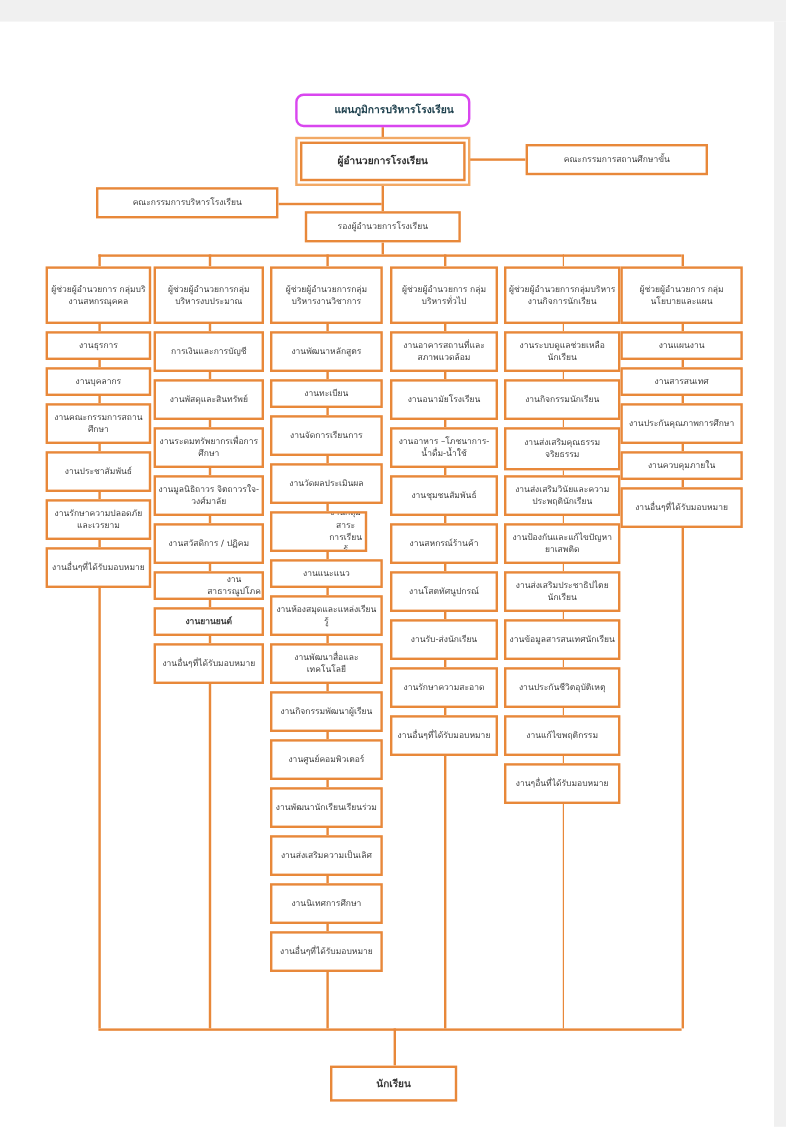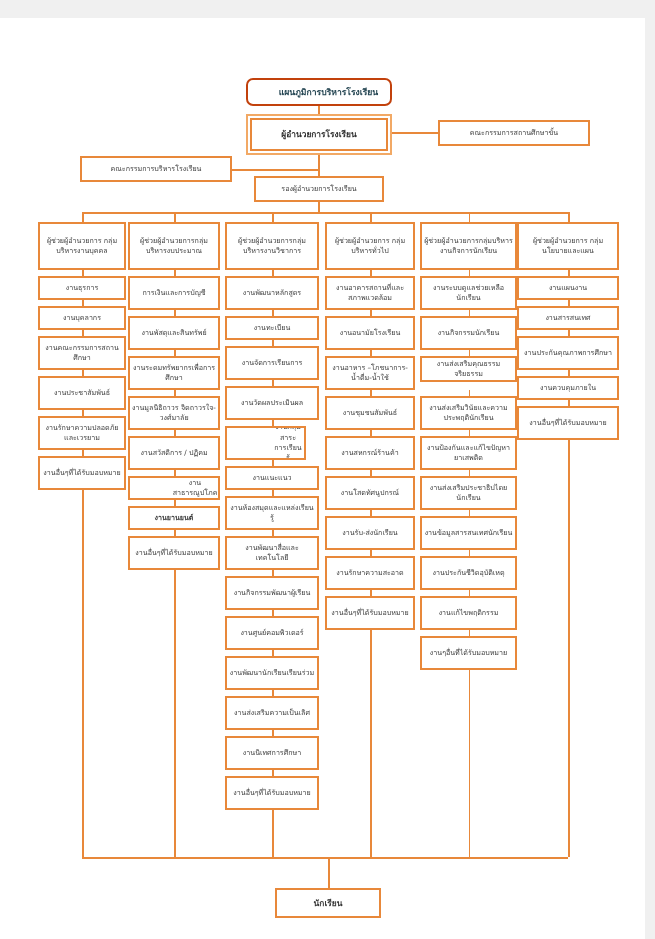--- a/index.html
+++ b/index.html
@@ -21,21 +21,21 @@
     display:flex;align-items:center;justify-content:center;
     text-align:center;
     color:#3a3a3a;
     font-size:7.2px;
     line-height:1.45;
     padding:1px 2px;
     overflow:hidden;
     z-index:3;
   }
   .box.title{
-    border:2px solid #c2410c;
+    border:2px solid #d946ef;
     border-radius:7px;
     font-size:8.6px;
     font-weight:bold;
     color:#20424f;
     z-index:5;
     padding-left:21px;
   }
   .box.director{
     border:2px solid #E8883A;
     box-shadow:0 0 0 2px #ffffff, 0 0 0 4px #F2A965;
@@ -63,21 +63,21 @@
     <div class="box node" style="left: 438px; top: 120px; width: 152px; height: 26px;">คณะกรรมการสถานศึกษาขั้น</div>
     <div class="box node" style="left: 80px; top: 156px; width: 152px; height: 26px;">คณะกรรมการบริหารโรงเรียน</div>
     <div class="box node" style="left: 254px; top: 176px; width: 130px; height: 26px;">รองผู้อำนวยการโรงเรียน</div>
     <div class="ln lnv" style="left: 318px; top: 106px; height: 12px;"></div>
     <div class="ln lnh" style="left: 388px; top: 132px; width: 50px;"></div>
     <div class="ln lnv" style="left: 318px; top: 151px; height: 25px;"></div>
     <div class="ln lnh" style="left: 232px; top: 169px; width: 86px;"></div>
     <div class="ln lnv" style="left: 318px; top: 202px; height: 10px;"></div>
     <div class="ln lnh" style="left: 82px; top: 212px; width: 486px;"></div>
     <div class="ln lnv" style="left: 82px; top: 212px; height: 10px;"></div>
-    <div class="box head" style="left: 38px; top: 222px; width: 88px; height: 48px;">ผู้ช่วยผู้อำนวยการ กลุ่มบริหารงานบุคคล</div>
+    <div class="box head" style="left: 38px; top: 222px; width: 88px; height: 48px;">ผู้ช่วยผู้อำนวยการ กลุ่มบริงานสหกรณุคคล</div>
     <div class="ln lnv" style="left: 82px; top: 270px; height: 6px;"></div>
     <div class="box node" style="left: 38px; top: 276px; width: 88px; height: 24px;">งานธุรการ</div>
     <div class="ln lnv" style="left: 82px; top: 300px; height: 6px;"></div>
     <div class="box node" style="left: 38px; top: 306px; width: 88px; height: 24px;">งานบุคลากร</div>
     <div class="ln lnv" style="left: 82px; top: 330px; height: 6px;"></div>
     <div class="box node" style="left: 38px; top: 336px; width: 88px; height: 34px;">งานคณะกรรมการสถานศึกษา</div>
     <div class="ln lnv" style="left: 82px; top: 370px; height: 6px;"></div>
     <div class="box node" style="left: 38px; top: 376px; width: 88px; height: 34px;">งานประชาสัมพันธ์</div>
     <div class="ln lnv" style="left: 82px; top: 410px; height: 6px;"></div>
     <div class="box node" style="left: 38px; top: 416px; width: 88px; height: 34px;">งานรักษาความปลอดภัยและเวรยาม</div>
@@ -151,21 +151,21 @@
     <div class="box node" style="left: 325px; top: 556px; width: 90px; height: 34px;">งานรักษาความสะอาด</div>
     <div class="ln lnv" style="left: 370px; top: 590px; height: 6px;"></div>
     <div class="box node" style="left: 325px; top: 596px; width: 90px; height: 34px;">งานอื่นๆที่ได้รับมอบหมาย</div>
     <div class="ln lnv" style="left: 468.5px; top: 212px; height: 10px;"></div>
     <div class="box head" style="left: 420px; top: 222px; width: 97px; height: 48px;">ผู้ช่วยผู้อำนวยการกลุ่มบริหารงานกิจการนักเรียน</div>
     <div class="ln lnv" style="left: 468.5px; top: 270px; height: 6px;"></div>
     <div class="box node" style="left: 420px; top: 276px; width: 97px; height: 34px;">งานระบบดูแลช่วยเหลือนักเรียน</div>
     <div class="ln lnv" style="left: 468.5px; top: 310px; height: 6px;"></div>
     <div class="box node" style="left: 420px; top: 316px; width: 97px; height: 34px;">งานกิจกรรมนักเรียน</div>
     <div class="ln lnv" style="left: 468.5px; top: 350px; height: 6px;"></div>
-    <div class="box node" style="left: 420px; top: 356px; width: 97px; height: 26px;">งานส่งเสริมคุณธรรมจริยธรรม</div>
+    <div class="box node" style="left: 420px; top: 356px; width: 97px; height: 36px;">งานส่งเสริมคุณธรรมจริยธรรม</div>
     <div class="ln lnv" style="left: 468.5px; top: 390px; height: 6px;"></div>
     <div class="box node" style="left: 420px; top: 396px; width: 97px; height: 34px;">งานส่งเสริมวินัยและความประพฤตินักเรียน</div>
     <div class="ln lnv" style="left: 468.5px; top: 430px; height: 6px;"></div>
     <div class="box node" style="left: 420px; top: 436px; width: 97px; height: 34px;">งานป้องกันและแก้ไขปัญหายาเสพติด</div>
     <div class="ln lnv" style="left: 468.5px; top: 470px; height: 6px;"></div>
     <div class="box node" style="left: 420px; top: 476px; width: 97px; height: 34px;">งานส่งเสริมประชาธิปไตยนักเรียน</div>
     <div class="ln lnv" style="left: 468.5px; top: 510px; height: 6px;"></div>
     <div class="box node" style="left: 420px; top: 516px; width: 97px; height: 34px;">งานข้อมูลสารสนเทศนักเรียน</div>
     <div class="ln lnv" style="left: 468.5px; top: 550px; height: 6px;"></div>
     <div class="box node" style="left: 420px; top: 556px; width: 97px; height: 34px;">งานประกันชีวิตอุบัติเหตุ</div>

